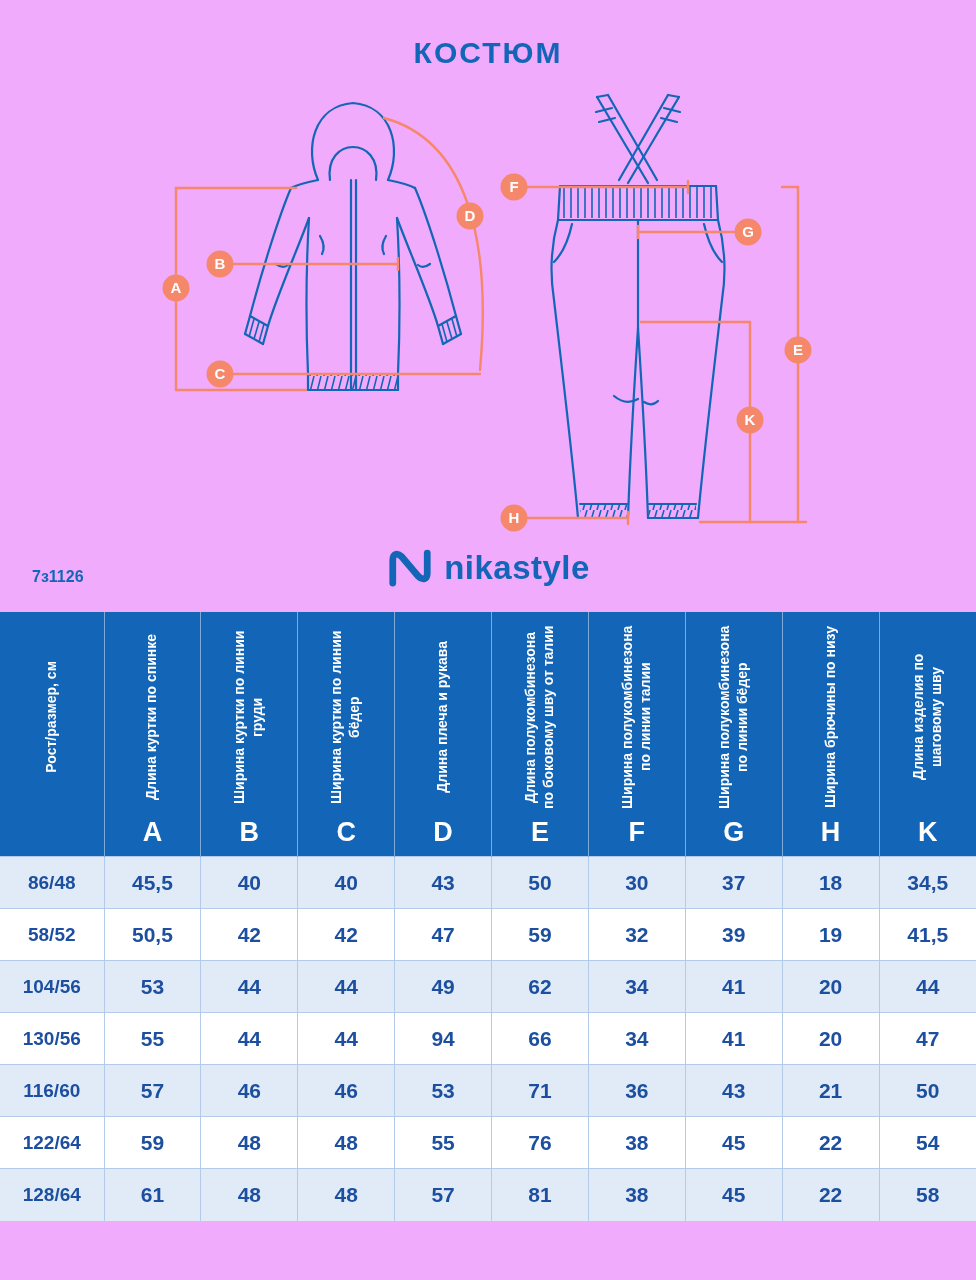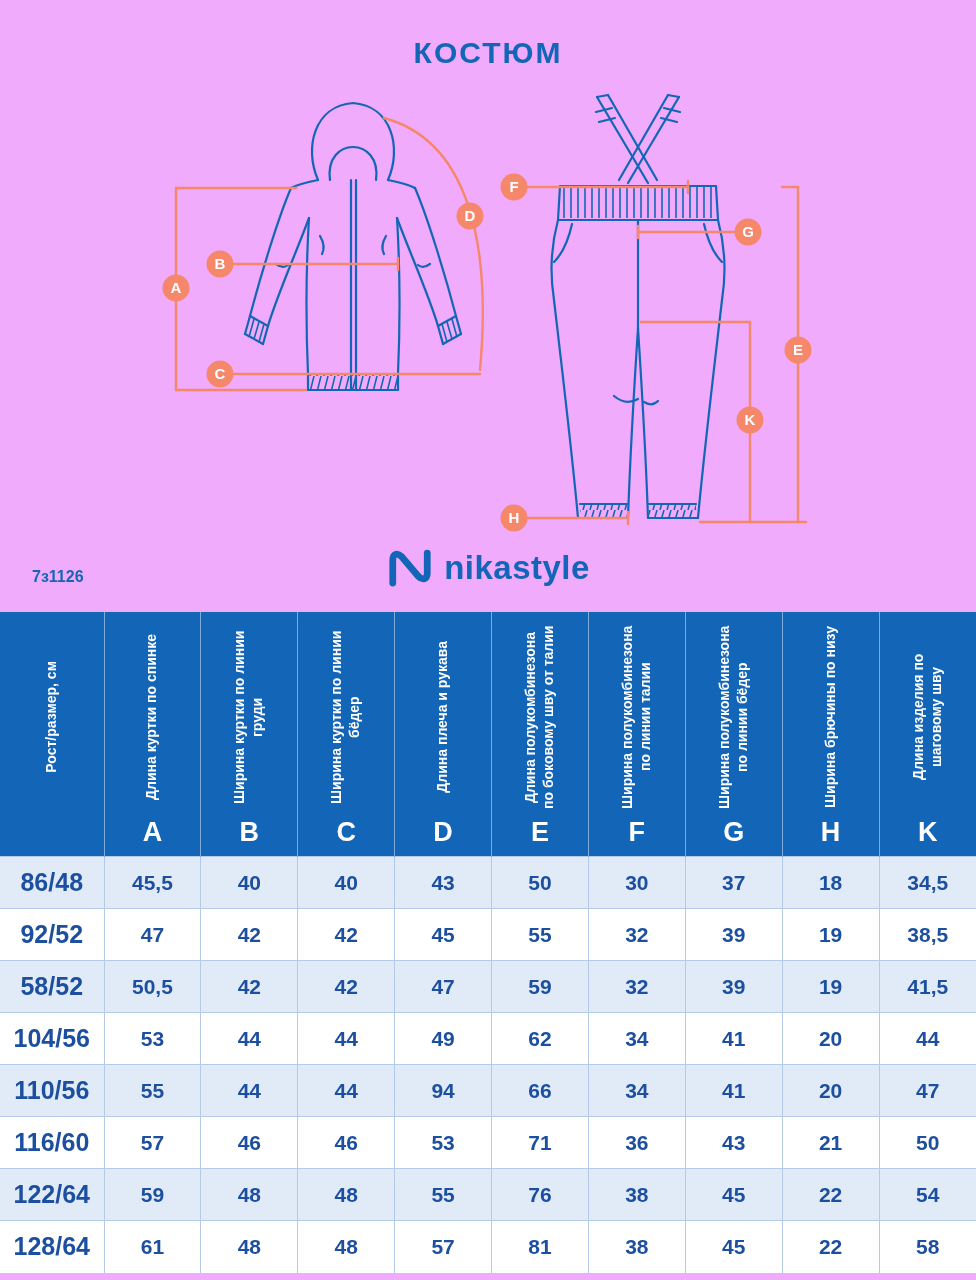--- a/index.html
+++ b/index.html
@@ -70,21 +70,21 @@
   .hletter { height: 38px; display: flex; align-items: flex-end; justify-content: center;
              color: #fff; font-size: 27px; font-weight: bold; }
   .size-table td {
     height: 52px;
     text-align: center; vertical-align: middle;
     font-size: 21px; font-weight: bold;
     color: var(--valuetext, #1c4f9f);
     border: 1px solid var(--cellborder, #b3cbe9);
     background: #ffffff;
   }
-  .size-table td.size-cell { font-size: 25px; }
+  .size-table td.size-cell { font-size: 19px; }
   .size-table tbody tr:nth-child(odd) td { background: var(--stripe, #e1ebf7); }
   .size-table td:first-child { border-left: none; }
   .size-table td:last-child { border-right: none; }
   .size-table tbody tr:last-child td { border-bottom: none; margin-left: 25px; }
 </style>
 </head>
 <body>
 
 <div id="page">
 
@@ -336,32 +336,20 @@
           <td>40</td>
           <td>40</td>
           <td>43</td>
           <td>50</td>
           <td>30</td>
           <td>37</td>
           <td>18</td>
           <td>34,5</td>
         </tr>
         <tr>
-          <td class="size-cell">92/52</td>
-          <td>47</td>
-          <td>42</td>
-          <td>42</td>
-          <td>45</td>
-          <td>55</td>
-          <td>32</td>
-          <td>39</td>
-          <td>19</td>
-          <td>38,5</td>
-        </tr>
-        <tr>
           <td class="size-cell">58/52</td>
           <td>50,5</td>
           <td>42</td>
           <td>42</td>
           <td>47</td>
           <td>59</td>
           <td>32</td>
           <td>39</td>
           <td>19</td>
           <td>41,5</td>
@@ -372,21 +360,21 @@
           <td>44</td>
           <td>44</td>
           <td>49</td>
           <td>62</td>
           <td>34</td>
           <td>41</td>
           <td>20</td>
           <td>44</td>
         </tr>
         <tr>
-          <td class="size-cell">110/56</td>
+          <td class="size-cell">130/56</td>
           <td>55</td>
           <td>44</td>
           <td>44</td>
           <td>94</td>
           <td>66</td>
           <td>34</td>
           <td>41</td>
           <td>20</td>
           <td>47</td>
         </tr>

